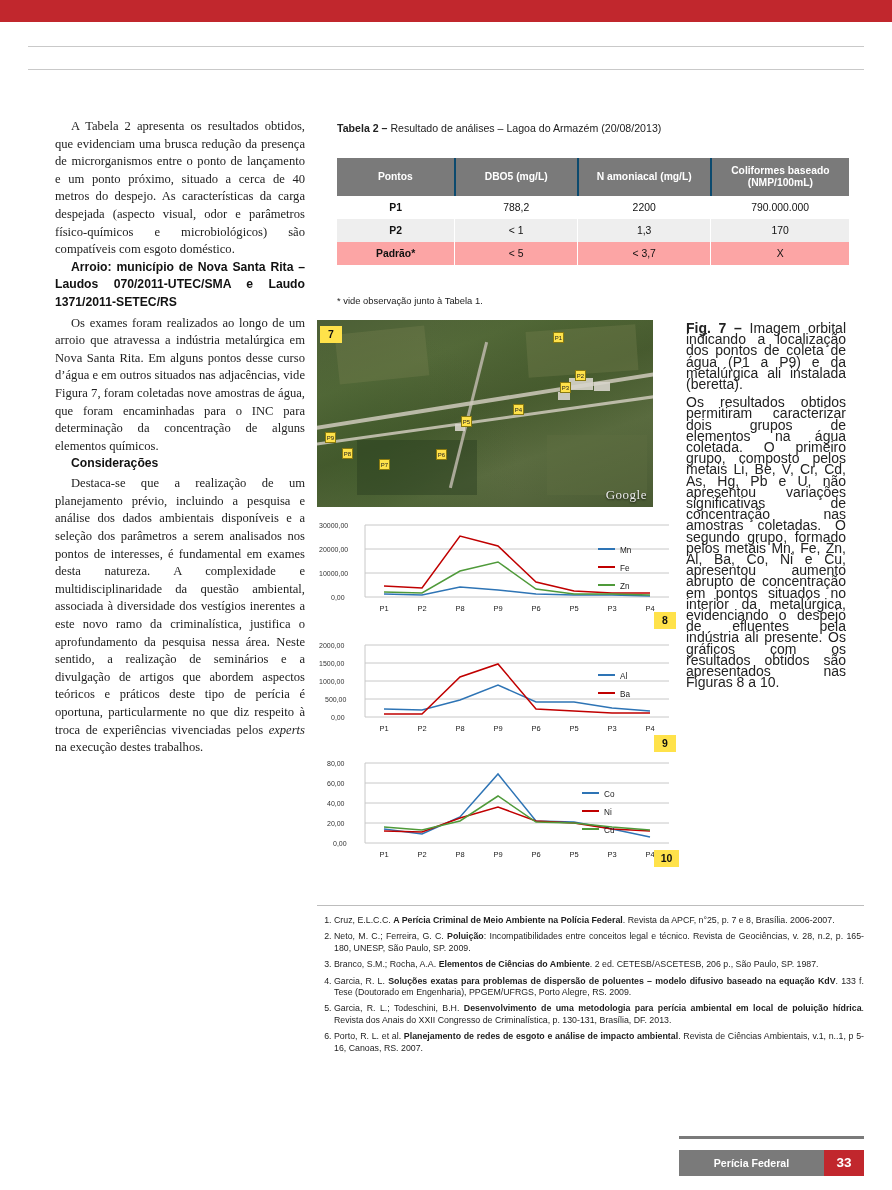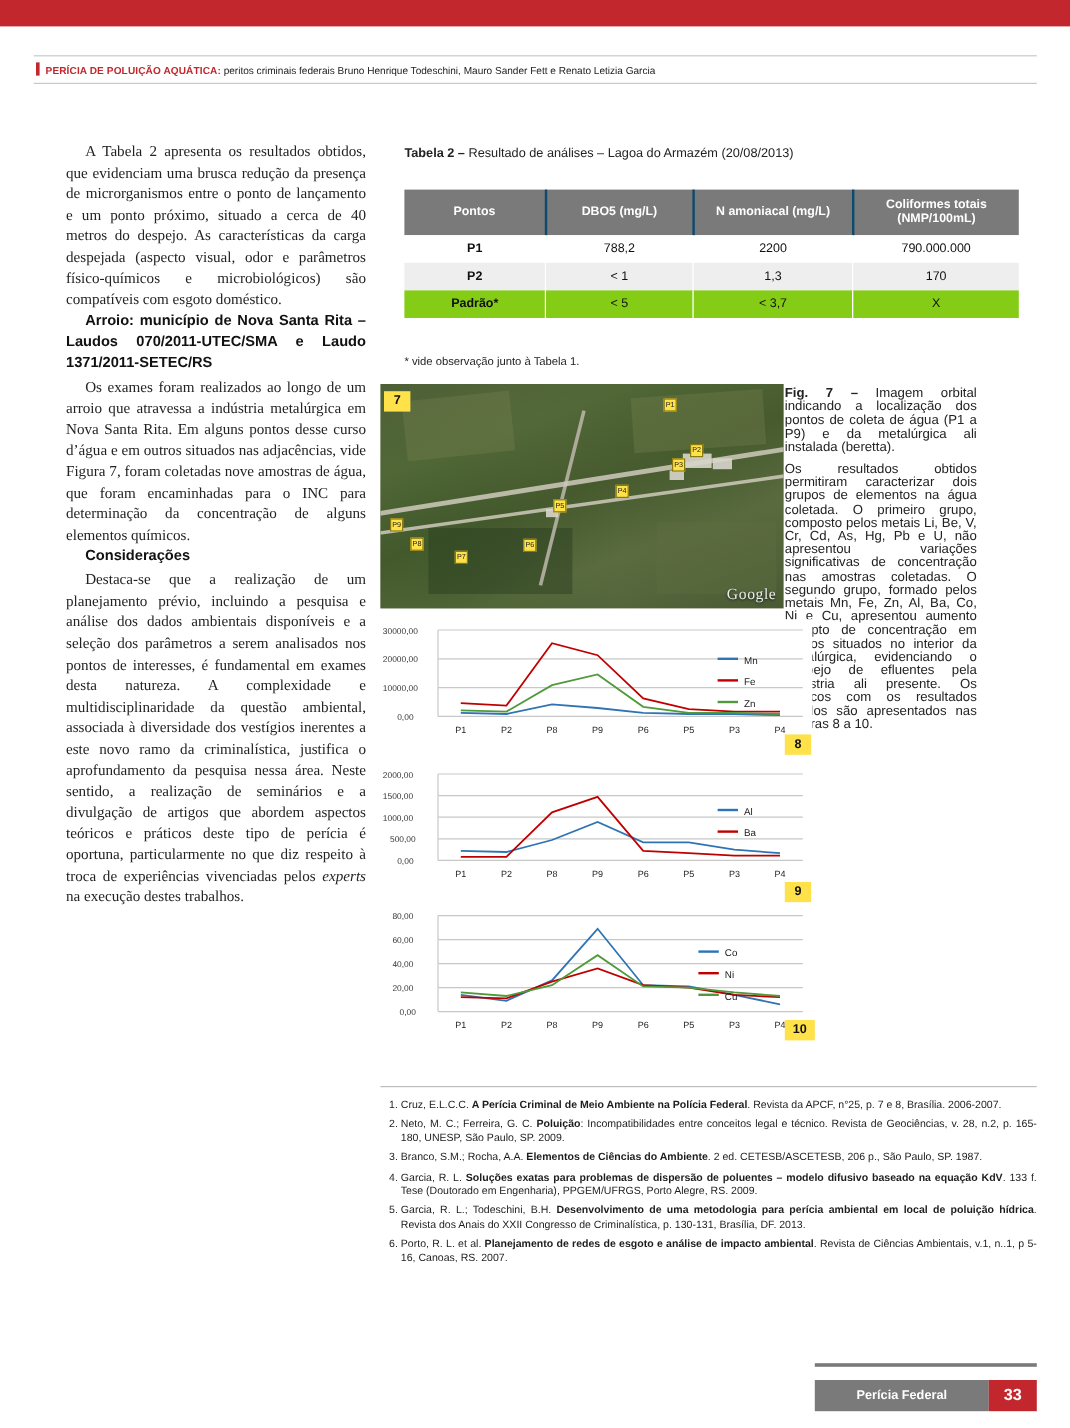--- a/index.html
+++ b/index.html
@@ -82,21 +82,21 @@
   table.data th:last-child { border-right:none; }
   table.data td {
     text-align:center; padding:6px 4px; color:#111;
     border-right:1px solid #fff;
     font-size:10.4px;
   }
   table.data td:last-child{ border-right:none; }
   table.data td:first-child { font-weight:bold; }
   table.data tr.r0 td { background:#ffffff; }
   table.data tr.r1 td { background:#eeeeee; }
-  table.data tr.r2 td { background:#84cc16; }
+  table.data tr.r2 td { background:#fca5a5; }
 
   .tbl-note {
     position:absolute; left:337px; top:295px; width:400px;
     font-size:9.4px; color:#222;
     font-family:"Liberation Sans", sans-serif;
   }
 
   
   .sat {
     position:absolute; left:317px; top:320px; width:336px; height:187px;
@@ -141,22 +141,22 @@
     font-weight:bold; font-size:10.5px; text-align:center;
     font-family:"Liberation Sans", sans-serif;
   }
   .tag7 { left:320px; top:326px; width:22px; height:17px; line-height:17px; }
   .tag8 { left:654px; top:612px; width:22px; height:17px; line-height:17px; }
   .tag9 { left:654px; top:735px; width:22px; height:17px; line-height:17px; }
   .tag10{ left:654px; top:850px; width:25px; height:17px; line-height:17px; }
 
   
   .cap {
-    position:absolute; left:654px; width:160px;
-    font-size:11px; line-height:11.2px; text-align:justify; color:#222;
+    position:absolute; left:686px; width:160px;
+    font-size:14px; line-height:11.2px; text-align:justify; color:#222;
     font-family:"Liberation Sans", sans-serif;
   }
   .cap b { font-weight:bold; }
   .cap7 { top:323px; }
   .cap8 { top:660px; }
 
   
   .chart {
     position:absolute; left:317px; background:#fff;
   }
@@ -212,44 +212,41 @@
   }
 </style>
 </head>
 <body>
 
 <div class="page">
 
   <div class="top-bar"></div>
   <div class="top-rule"></div>
 
-  <div class="header-line">
-    <span class="header-tick"></span><span class="header-strong">PERÍCIA DE POLUIÇÃO AQUÁTICA:</span><span class="header-rest"> peritos criminais federais Bruno Henrique Todeschini, Mauro Sander Fett e Renato Letizia Garcia</span>
-  </div>
   <div class="header-rule2"></div>
 
   <div class="col-left">
     <p>A Tabela 2 apresenta os resultados obtidos, que evidenciam uma brusca redução da presença de microrganismos entre o ponto de lançamento e um ponto próximo, situado a cerca de 40 metros do despejo. As características da carga despejada (aspecto visual, odor e parâmetros físico-químicos e microbiológicos) são compatíveis com esgoto doméstico.</p>
     <p class="sec-head">Arroio: município de Nova Santa Rita – Laudos 070/2011-UTEC/SMA e Laudo 1371/2011-SETEC/RS</p>
     <p class="after-head">Os exames foram realizados ao longo de um arroio que atravessa a indústria metalúrgica em Nova Santa Rita. Em alguns pontos desse curso d’água e em outros situados nas adjacências, vide Figura 7, foram coletadas nove amostras de água, que foram encaminhadas para o INC para determinação da concentração de alguns elementos químicos.</p>
     <p class="sec-head2">Considerações</p>
     <p class="after-head"><span>Destaca-se que a realização de um planejamento prévio, incluindo a pesquisa e análise dos dados ambientais disponíveis e a seleção dos parâmetros a serem analisados nos pontos de interesses, é fundamental em exames desta natureza. A complexidade e multidisciplinaridade da questão ambiental, associada à diversidade dos vestígios inerentes a este novo ramo da criminalística, justifica o aprofundamento da pesquisa nessa área. Neste sentido, a realização de seminários e a divulgação de artigos que abordem aspectos teóricos e práticos deste tipo de perícia é oportuna, particularmente no que diz respeito à troca de experiências vivenciadas pelos </span><em>experts</em><span> na execução destes trabalhos.</span></p>
   </div>
 
   <div class="tbl-caption">
     <b>Tabela 2 – </b><span>Resultado de análises – Lagoa do Armazém (20/08/2013)</span>
   </div>
 
   <table class="data">
     <thead>
       <tr>
         <th style="width:23%">Pontos</th>
         <th style="width:24%">DBO5 (mg/L)</th>
         <th style="width:26%">N amoniacal (mg/L)</th>
-        <th style="width:27%">Coliformes totais (NMP/100mL)</th>
+        <th style="width:27%">Coliformes baseado (NMP/100mL)</th>
       </tr>
     </thead>
     <tbody>
       <tr class="r0">
         <td>P1</td>
         <td>788,2</td>
         <td>2200</td>
         <td>790.000.000</td>
       </tr>
       <tr class="r1">

